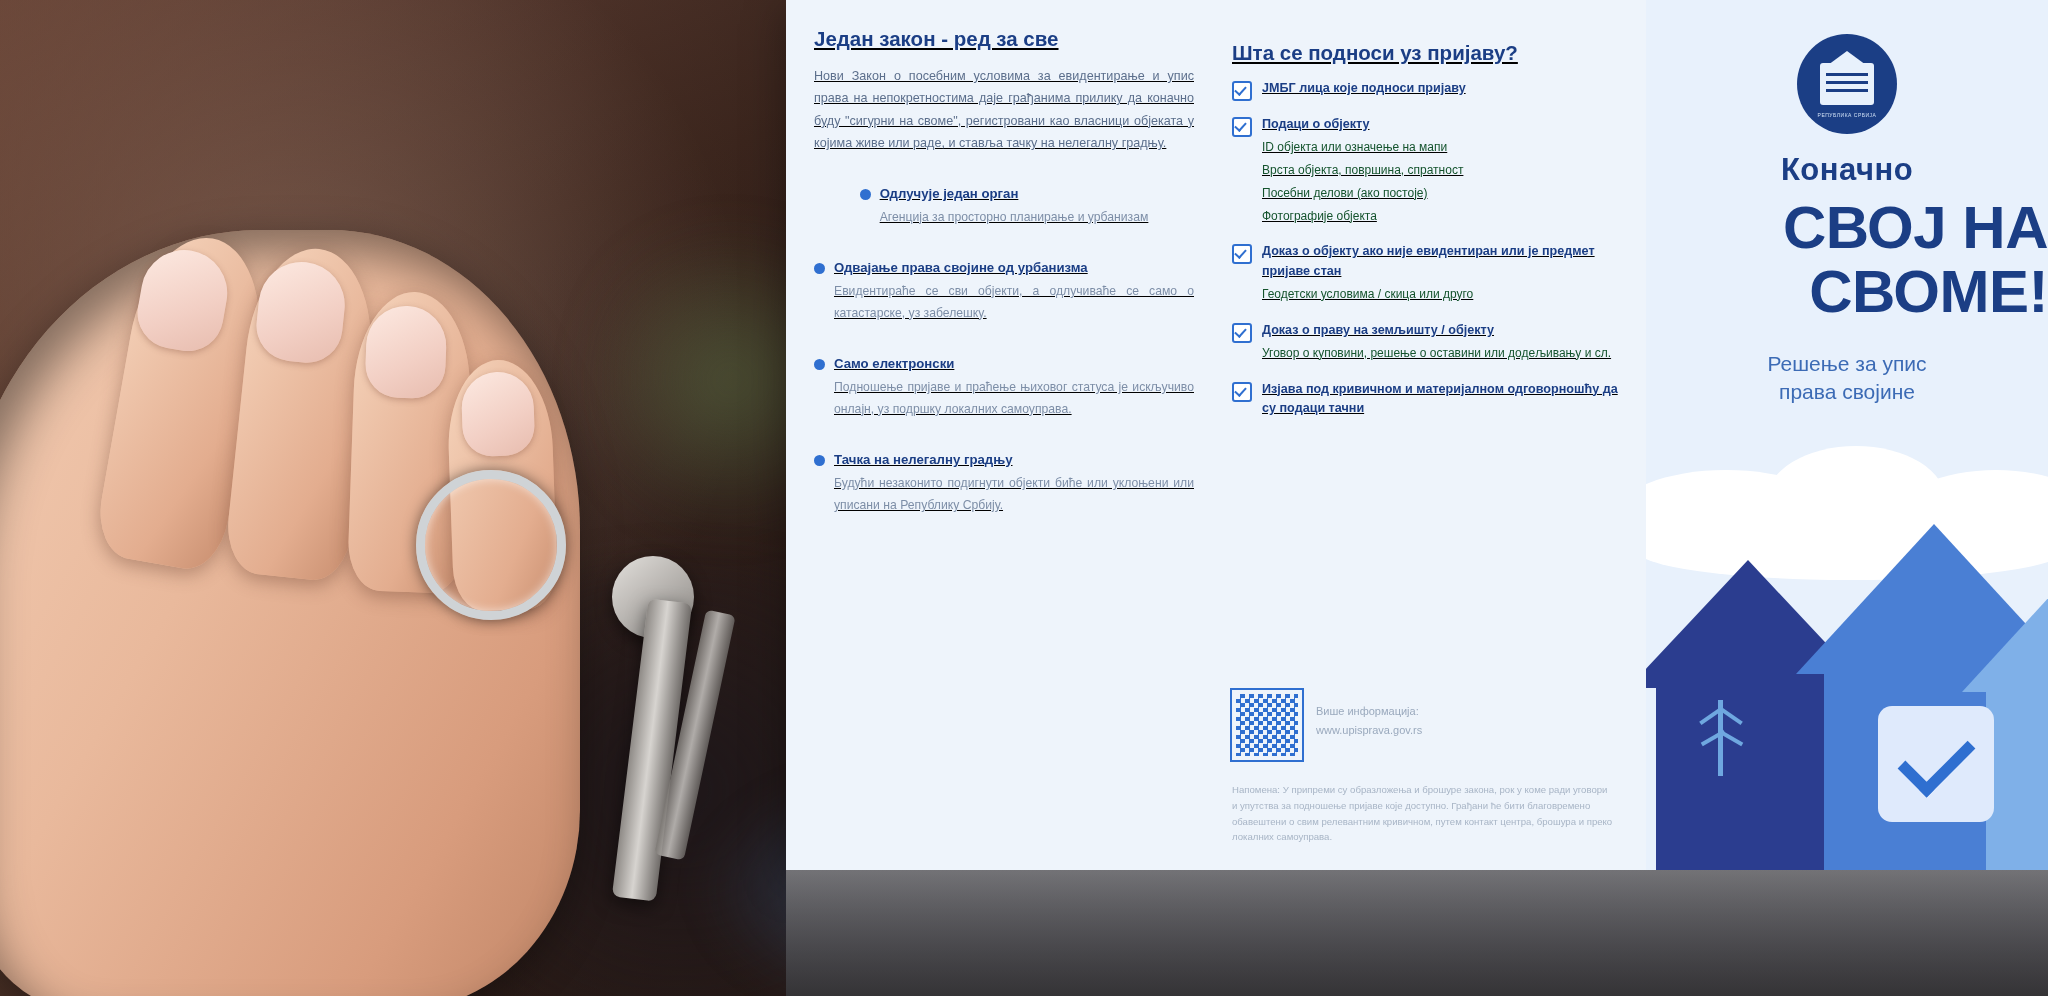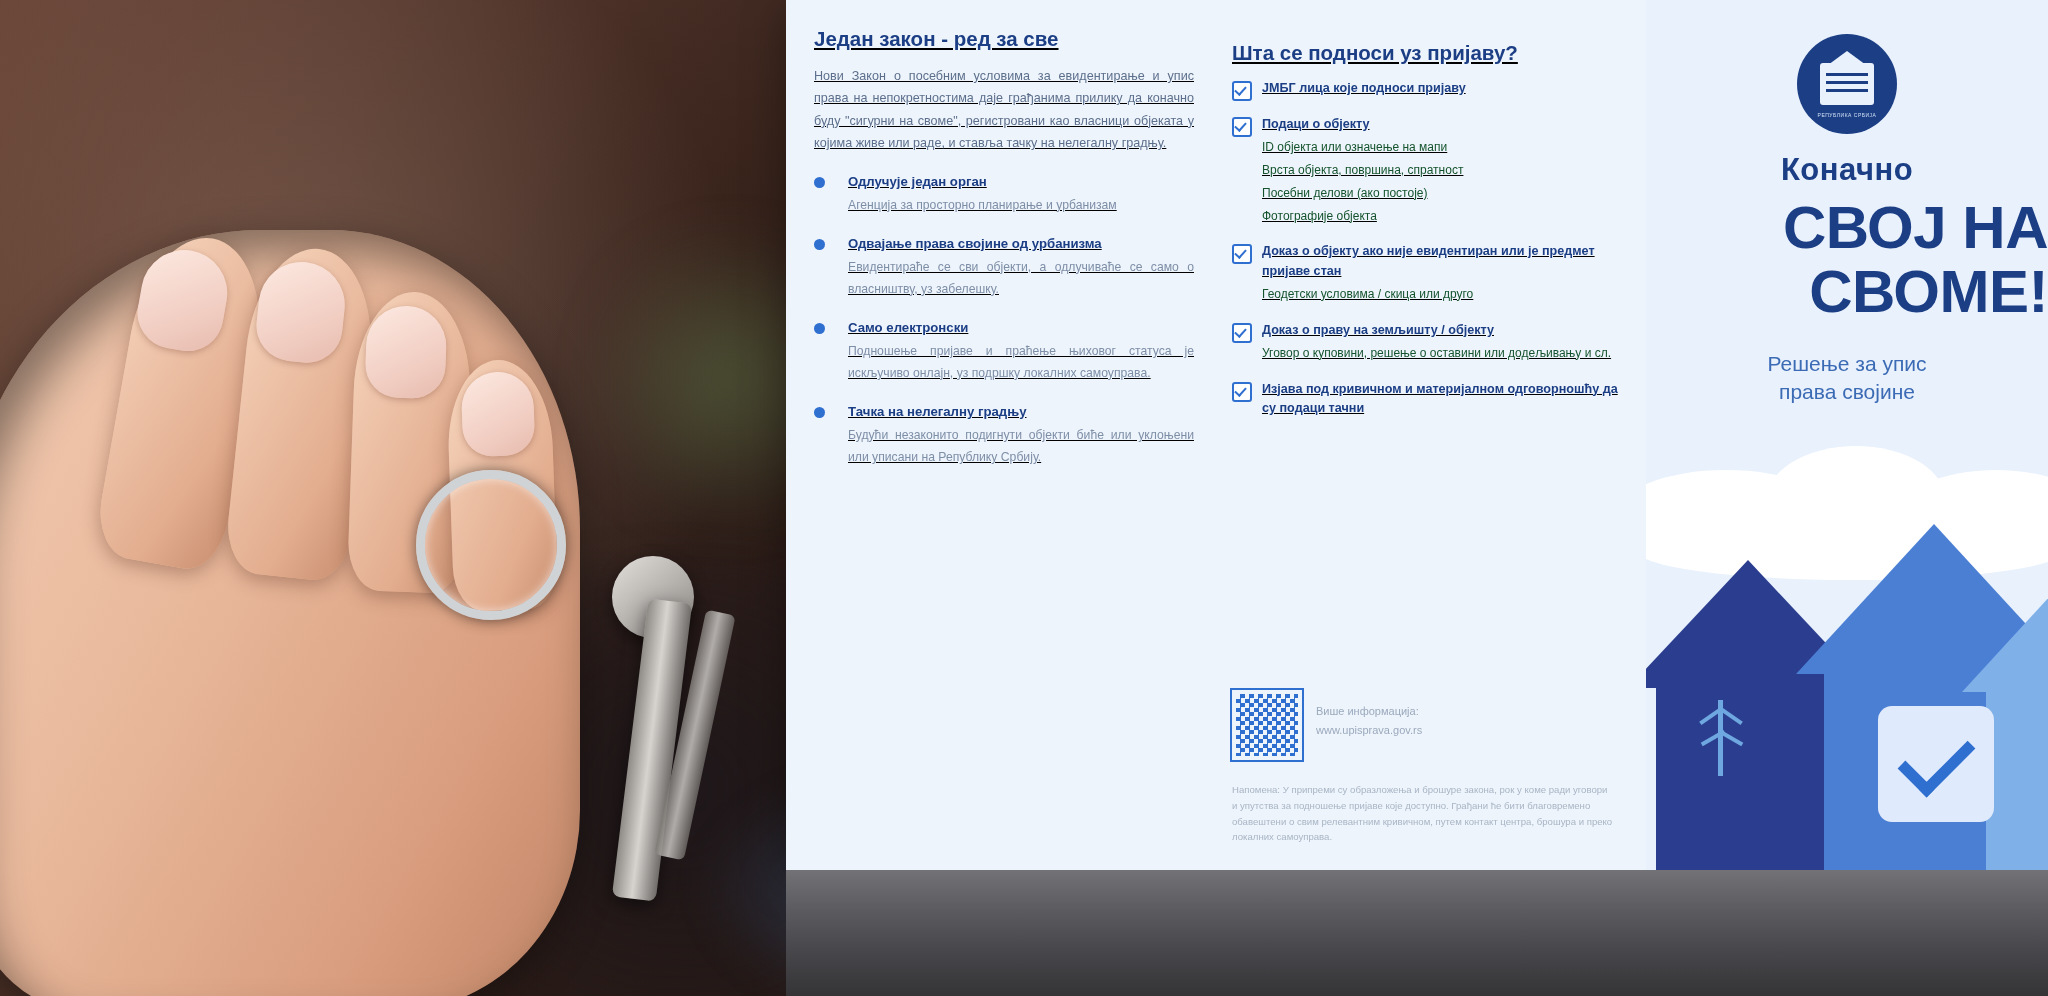--- a/index.html
+++ b/index.html
@@ -97,21 +97,21 @@
   .col-left{left:28px;width:380px;padding-top:26px;}
   .col-mid{left:446px;width:390px;padding-top:40px;}
   .col-right{left:860px;width:402px;height:870px;}
 
   h2.colhead{
     margin:0 0 14px 0;color:#1b3e85;font-size:20.5px;font-weight:bold;line-height:1.22;
   }
   p.body{
     margin:0;color:#5c6f8c;font-size:12.6px;line-height:1.78;text-align:justify;
   }
-  .bullet{margin-top:18px;display:flex;gap:23px;}
+  .bullet{margin-top:30px;display:flex;gap:9px;justify-content:center;}
   .dot{
     flex:0 0 auto;width:11px;height:11px;border-radius:50%;background:#2f6fd0;margin-top:4px;
   }
   .btitle{color:#1b3e85;font-size:13.2px;font-weight:bold;line-height:1.3;margin:0 0 5px 0;}
   .btext{color:#7d8ea7;font-size:12.2px;line-height:1.8;text-align:justify;margin:0;}
 
   
   .check-row{display:flex;gap:10px;margin-top:14px;}
   .cbox{
     flex:0 0 auto;width:16px;height:16px;border-radius:3px;background:#fff;border:2px solid #2f6fd0;
@@ -252,21 +252,21 @@
         <div>
           <p class="btitle">Одлучује један орган</p>
           <p class="btext">Агенција за просторно планирање и урбанизам</p>
         </div>
       </div>
 
       <div class="bullet">
         <span class="dot"></span>
         <div>
           <p class="btitle">Одвајање права својине од урбанизма</p>
-          <p class="btext">Евидентираће се сви објекти, а одлучиваће се само о власништву, уз забелешку.</p>
+          <p class="btext">Евидентираће се сви објекти, а одлучиваће се само о катастарске, уз забелешку.</p>
         </div>
       </div>
 
       <div class="bullet">
         <span class="dot"></span>
         <div>
           <p class="btitle">Само електронски</p>
           <p class="btext">Подношење пријаве и праћење њиховог статуса је искључиво онлајн, уз подршку локалних самоуправа.</p>
         </div>
       </div>

